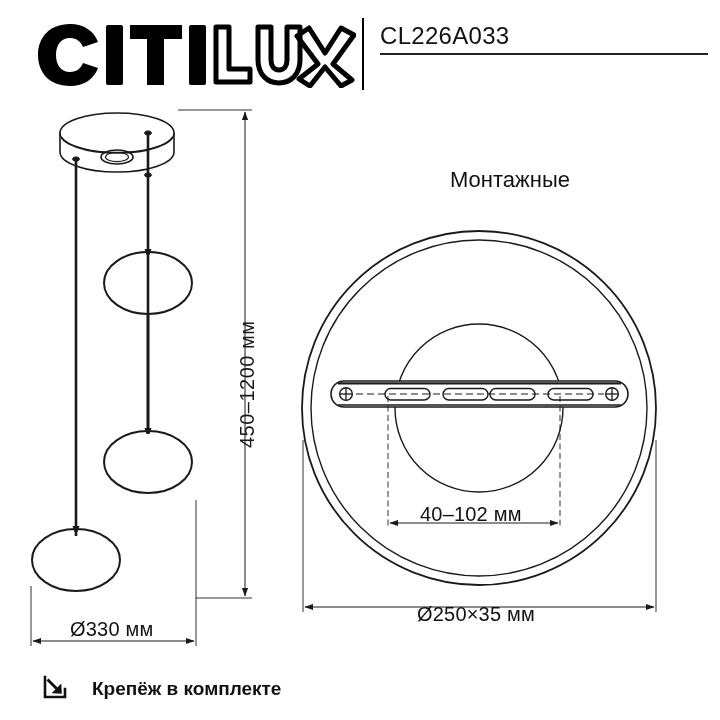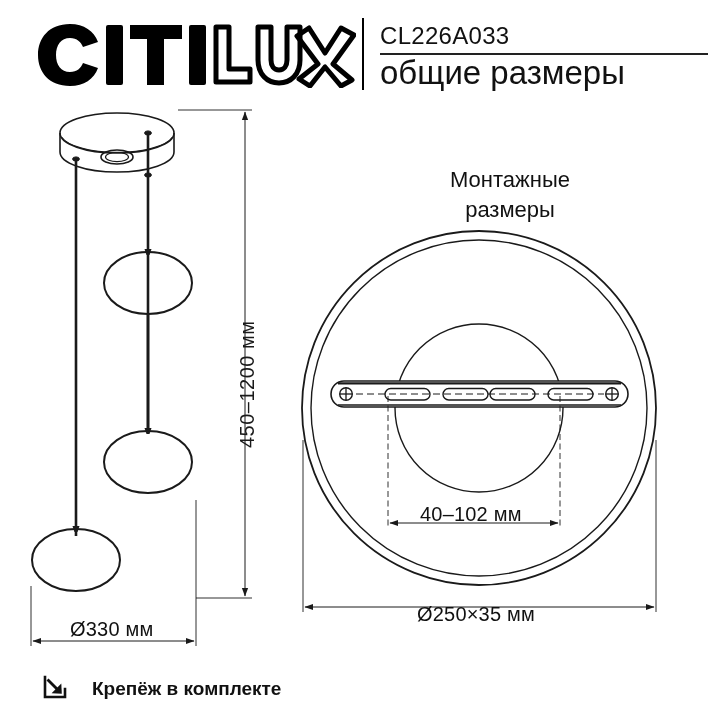--- a/index.html
+++ b/index.html
@@ -173,21 +173,20 @@
 
         <path d="M222 5 L222 38 C222 52 231 61 243 61 C255 61 264 52 264 38 L264 5 L251 5 L251 38 C251 44 248 48 243 48 C238 48 235 44 235 38 L235 5 Z"></path>
 
         <path d="M273 6 L289 31 L305 6 L318 13 L297 42 L316 58 L305 64 L289 45 L274 64 L263 57 L282 42 L261 14 Z"></path>
       </g>
     </svg>
 
     <div class="header-divider"></div>
     <div class="code">CL226A033</div>
     <div class="header-rule"></div>
-    <div class="subtitle">общие размеры</div>
   </div>
 
   <svg class="draw" viewBox="0 0 720 720">
     <defs>
       <marker id="arrHead" markerWidth="9" markerHeight="9" refX="8" refY="4.5" orient="auto" markerUnits="userSpaceOnUse">
         <path d="M0,1.4 L8.6,4.5 L0,7.6 Z" fill="#1a1a1a"></path>
       </marker>
       <marker id="arrTail" markerWidth="9" markerHeight="9" refX="0.6" refY="4.5" orient="auto" markerUnits="userSpaceOnUse">
         <path d="M8.6,1.4 L0,4.5 L8.6,7.6 Z" fill="#1a1a1a"></path>
       </marker>
@@ -297,21 +296,20 @@
 
     <g stroke="#1a1a1a" stroke-width="1" fill="none">
       <line x1="303" y1="440" x2="303" y2="612" stroke-width="0.9"></line>
       <line x1="656" y1="440" x2="656" y2="612" stroke-width="0.9"></line>
       <line x1="305" y1="607" x2="654" y2="607" marker-start="url(#arrTail)" marker-end="url(#arrHead)"></line>
     </g>
   </svg>
 
   <div class="lbl-mount-title">
     <div>Монтажные</div>
-    <div>размеры</div>
   </div>
 
   <div class="lbl-h">
     <span>450–1200 мм</span>
   </div>
 
   <div class="lbl lbl-d330">Ø330 мм</div>
 
   <div class="lbl lbl-4010">40–102 мм</div>
 

